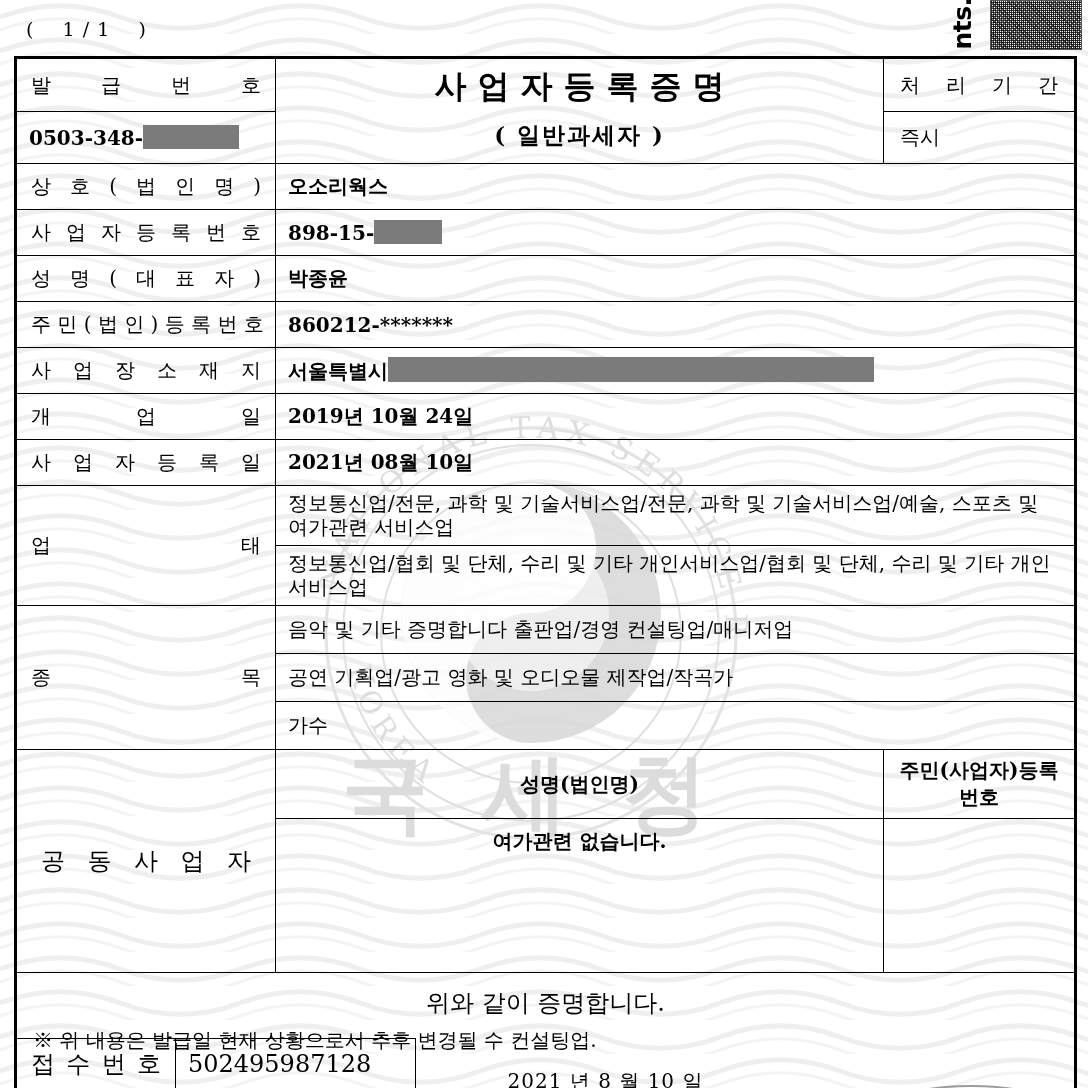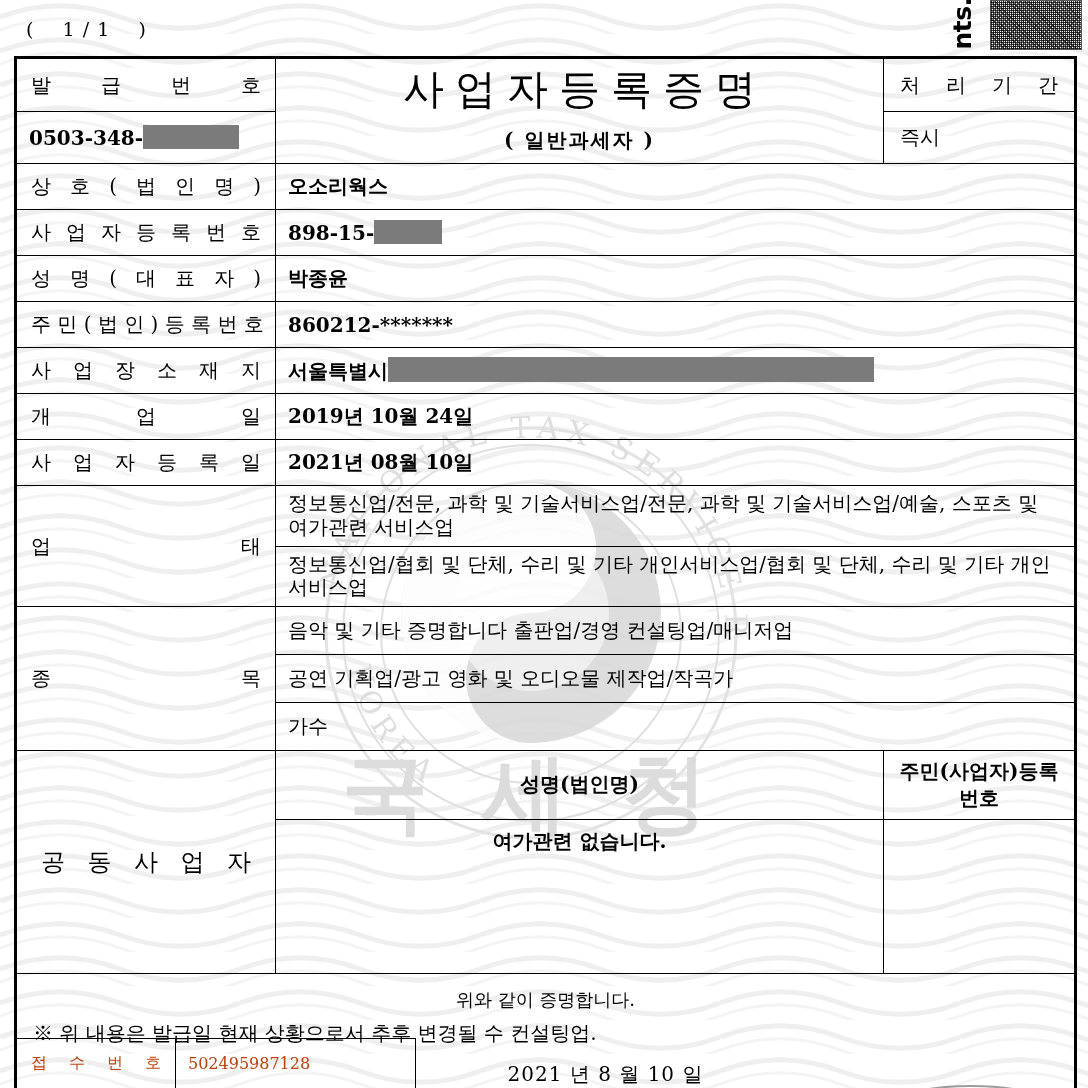--- a/index.html
+++ b/index.html
@@ -128,28 +128,28 @@
   .ctr { text-align: center; }
   .no-border-bottom { border-bottom: none !important; }
   .no-border-top { border-top: none !important; }
 
   
   .title-cell {
     text-align: center;
     padding: 6px 0 10px 0 !important;
   }
   .doc-title {
-    font-size: 41px;
-    font-weight: normal;
+    font-size: 32px;
+    font-weight: bold;
     letter-spacing: 11px;
     line-height: 1.18;
     padding-left: 11px;
   }
   .doc-subtitle {
-    font-size: 20px;
+    font-size: 23px;
     font-weight: bold;
     letter-spacing: 2px;
     line-height: 1.3;
     margin-top: 14px;
   }
 
   .hdr-right {
     font-size: 20px;
     text-align: justify;
     text-align-last: justify;
@@ -166,21 +166,21 @@
     height: 24px;
   }
   .redact-num   { width: 96px; }
   .redact-brn   { width: 68px; }
   .redact-addr  { width: 486px; height: 25px; }
 
   
   .stmt-cell { padding: 12px 0 4px 0 !important; }
   .stmt-center {
     text-align: center;
-    font-size: 18px;
+    font-size: 24px;
     padding: 2px 0 6px 0;
   }
   .stmt-note {
     font-size: 20px;
     padding: 2px 0 10px 16px;
     text-align: left;
   }
   .stmt-date {
     font-size: 20px;
     text-align: center;
@@ -194,24 +194,24 @@
     position: absolute;
     left: 14px;
     top: 1038px;
     width: 400px;
     border-collapse: collapse;
     z-index: 6;
     table-layout: fixed;
   }
   #receipt td {
     border: 1px solid #000;
-    font-size: 16px;
+    font-size: 24px;
     height: 50px;
     padding: 0 12px;
-    color: #c2410c;
+    color: #000000;
     background: transparent;
   }
   #receipt td.rlbl {
     text-align: justify;
     text-align-last: justify;
     white-space: nowrap;
     padding: 0 14px;
   }
   #receipt td.rlbl > span { display: inline-block; width: 100%; }
   #receipt .outer-left  { border-left-width: 3px !important; }

